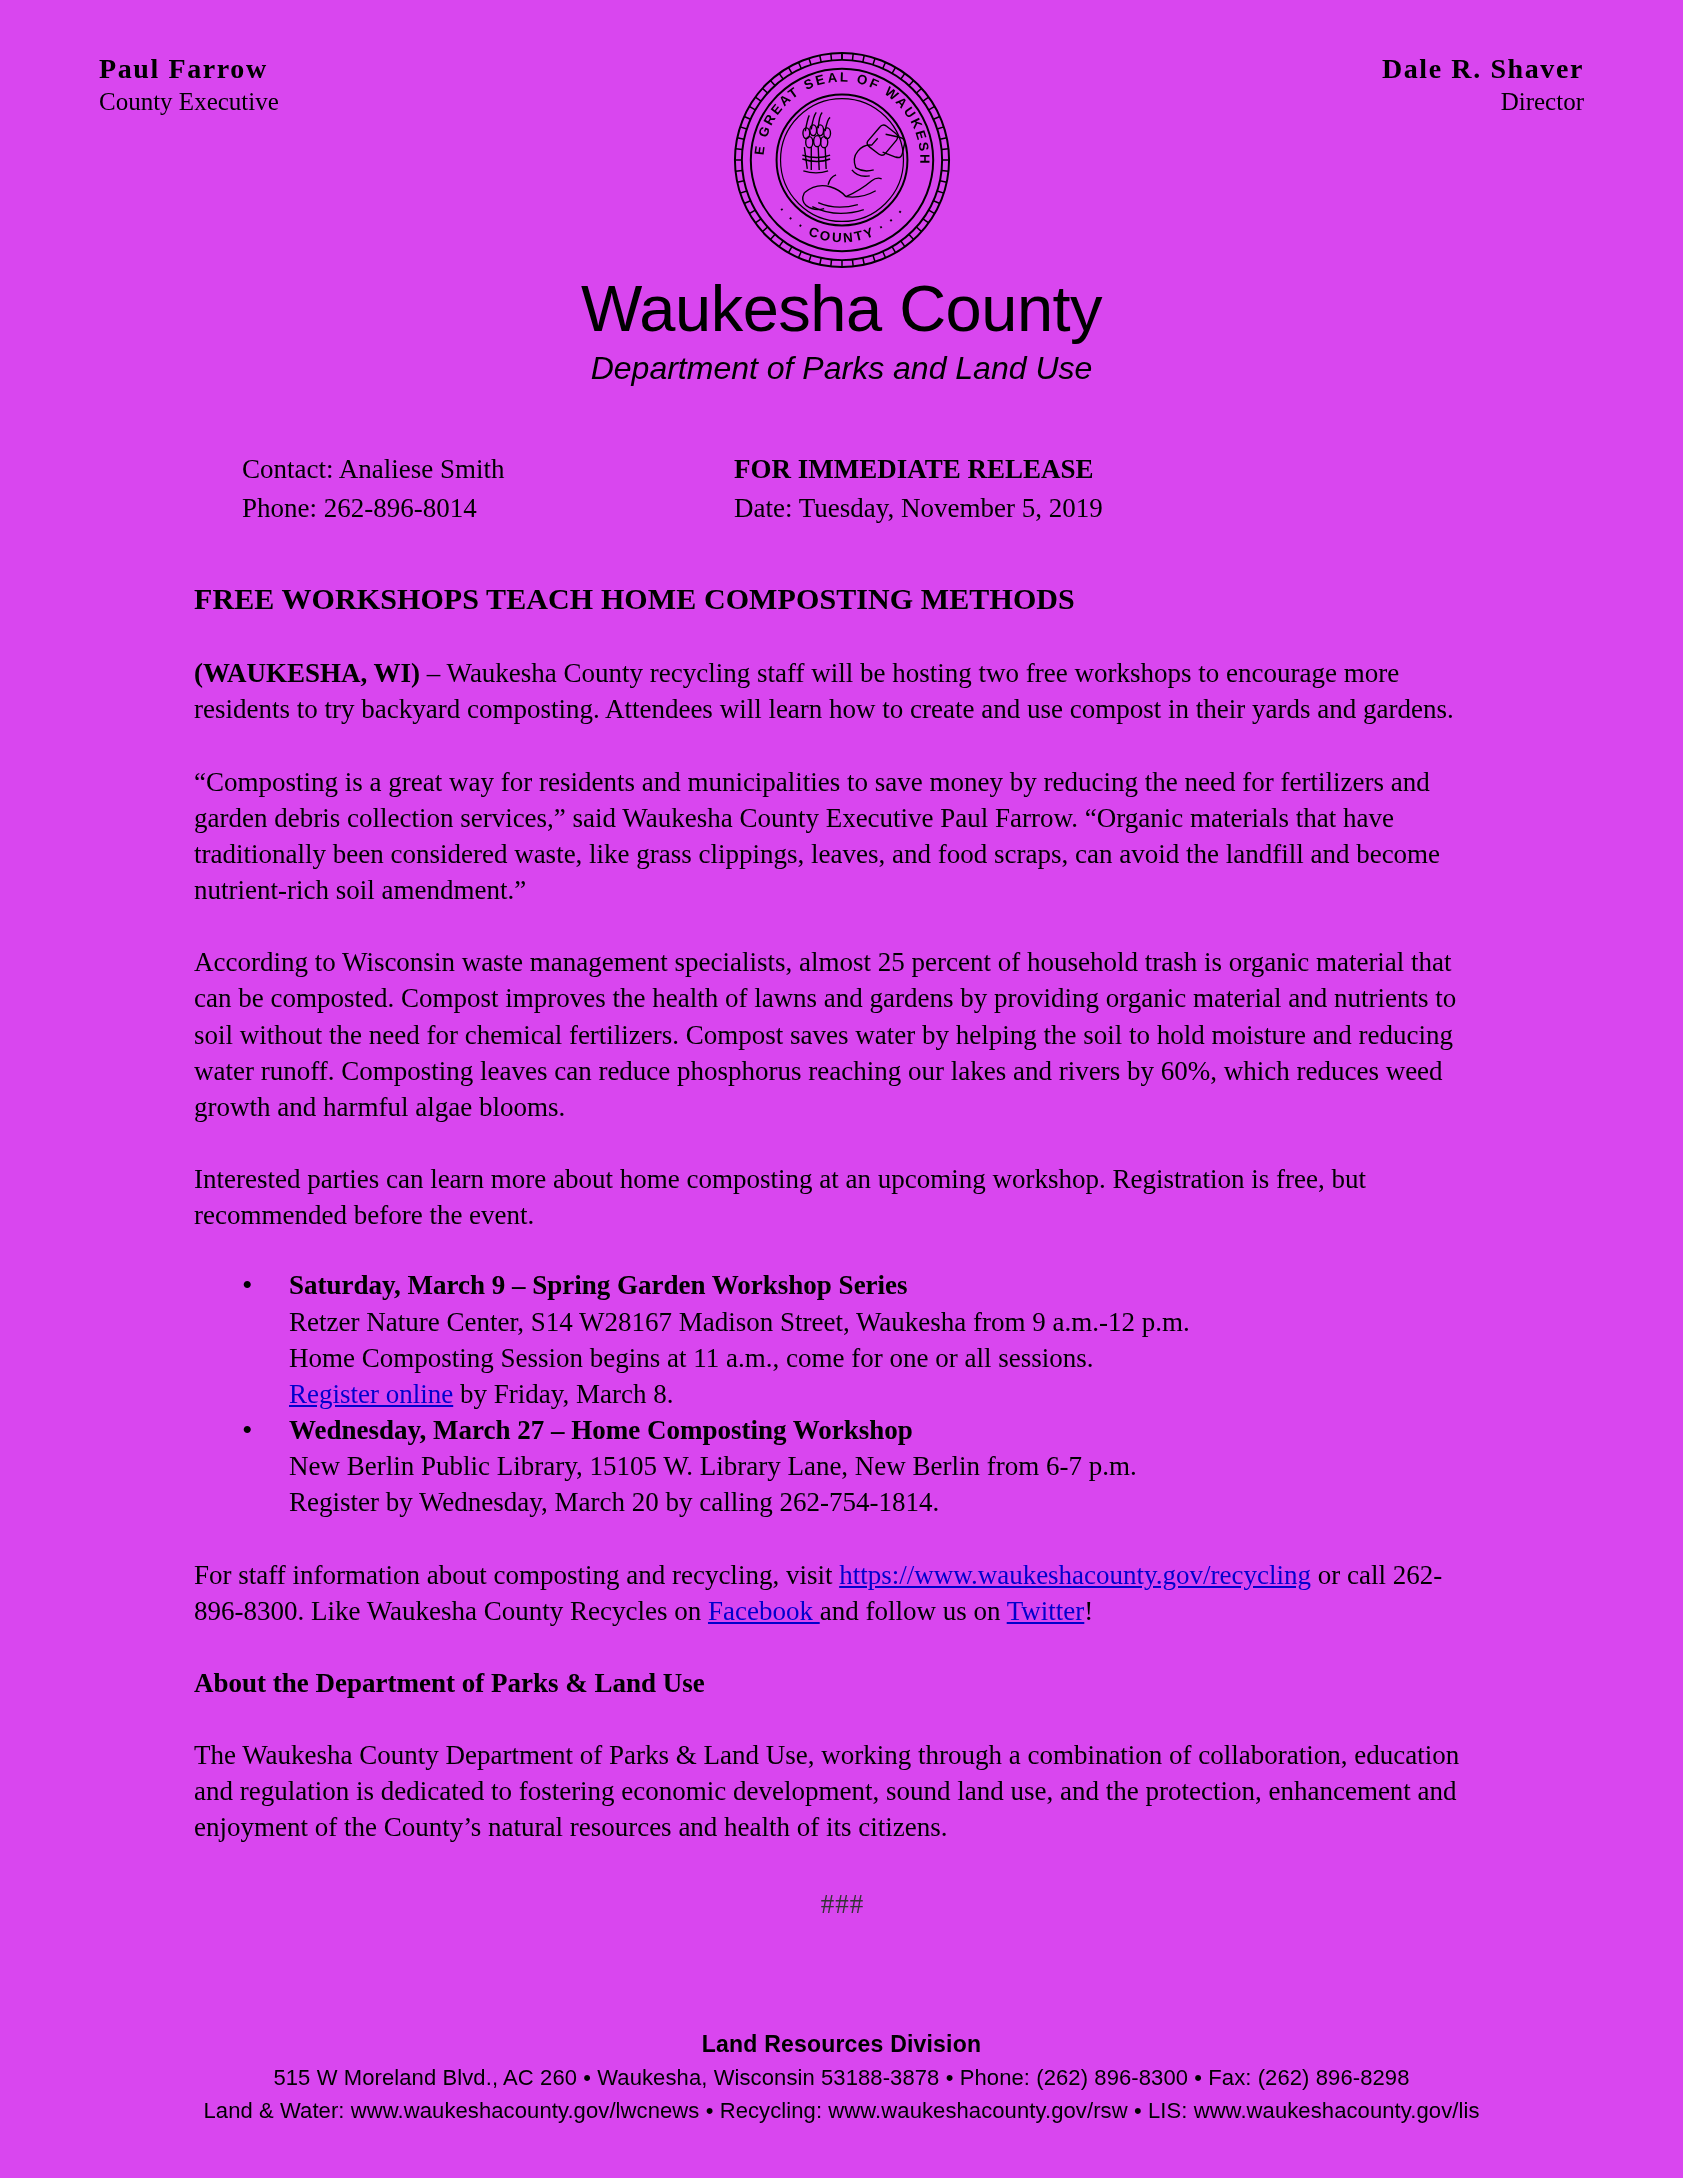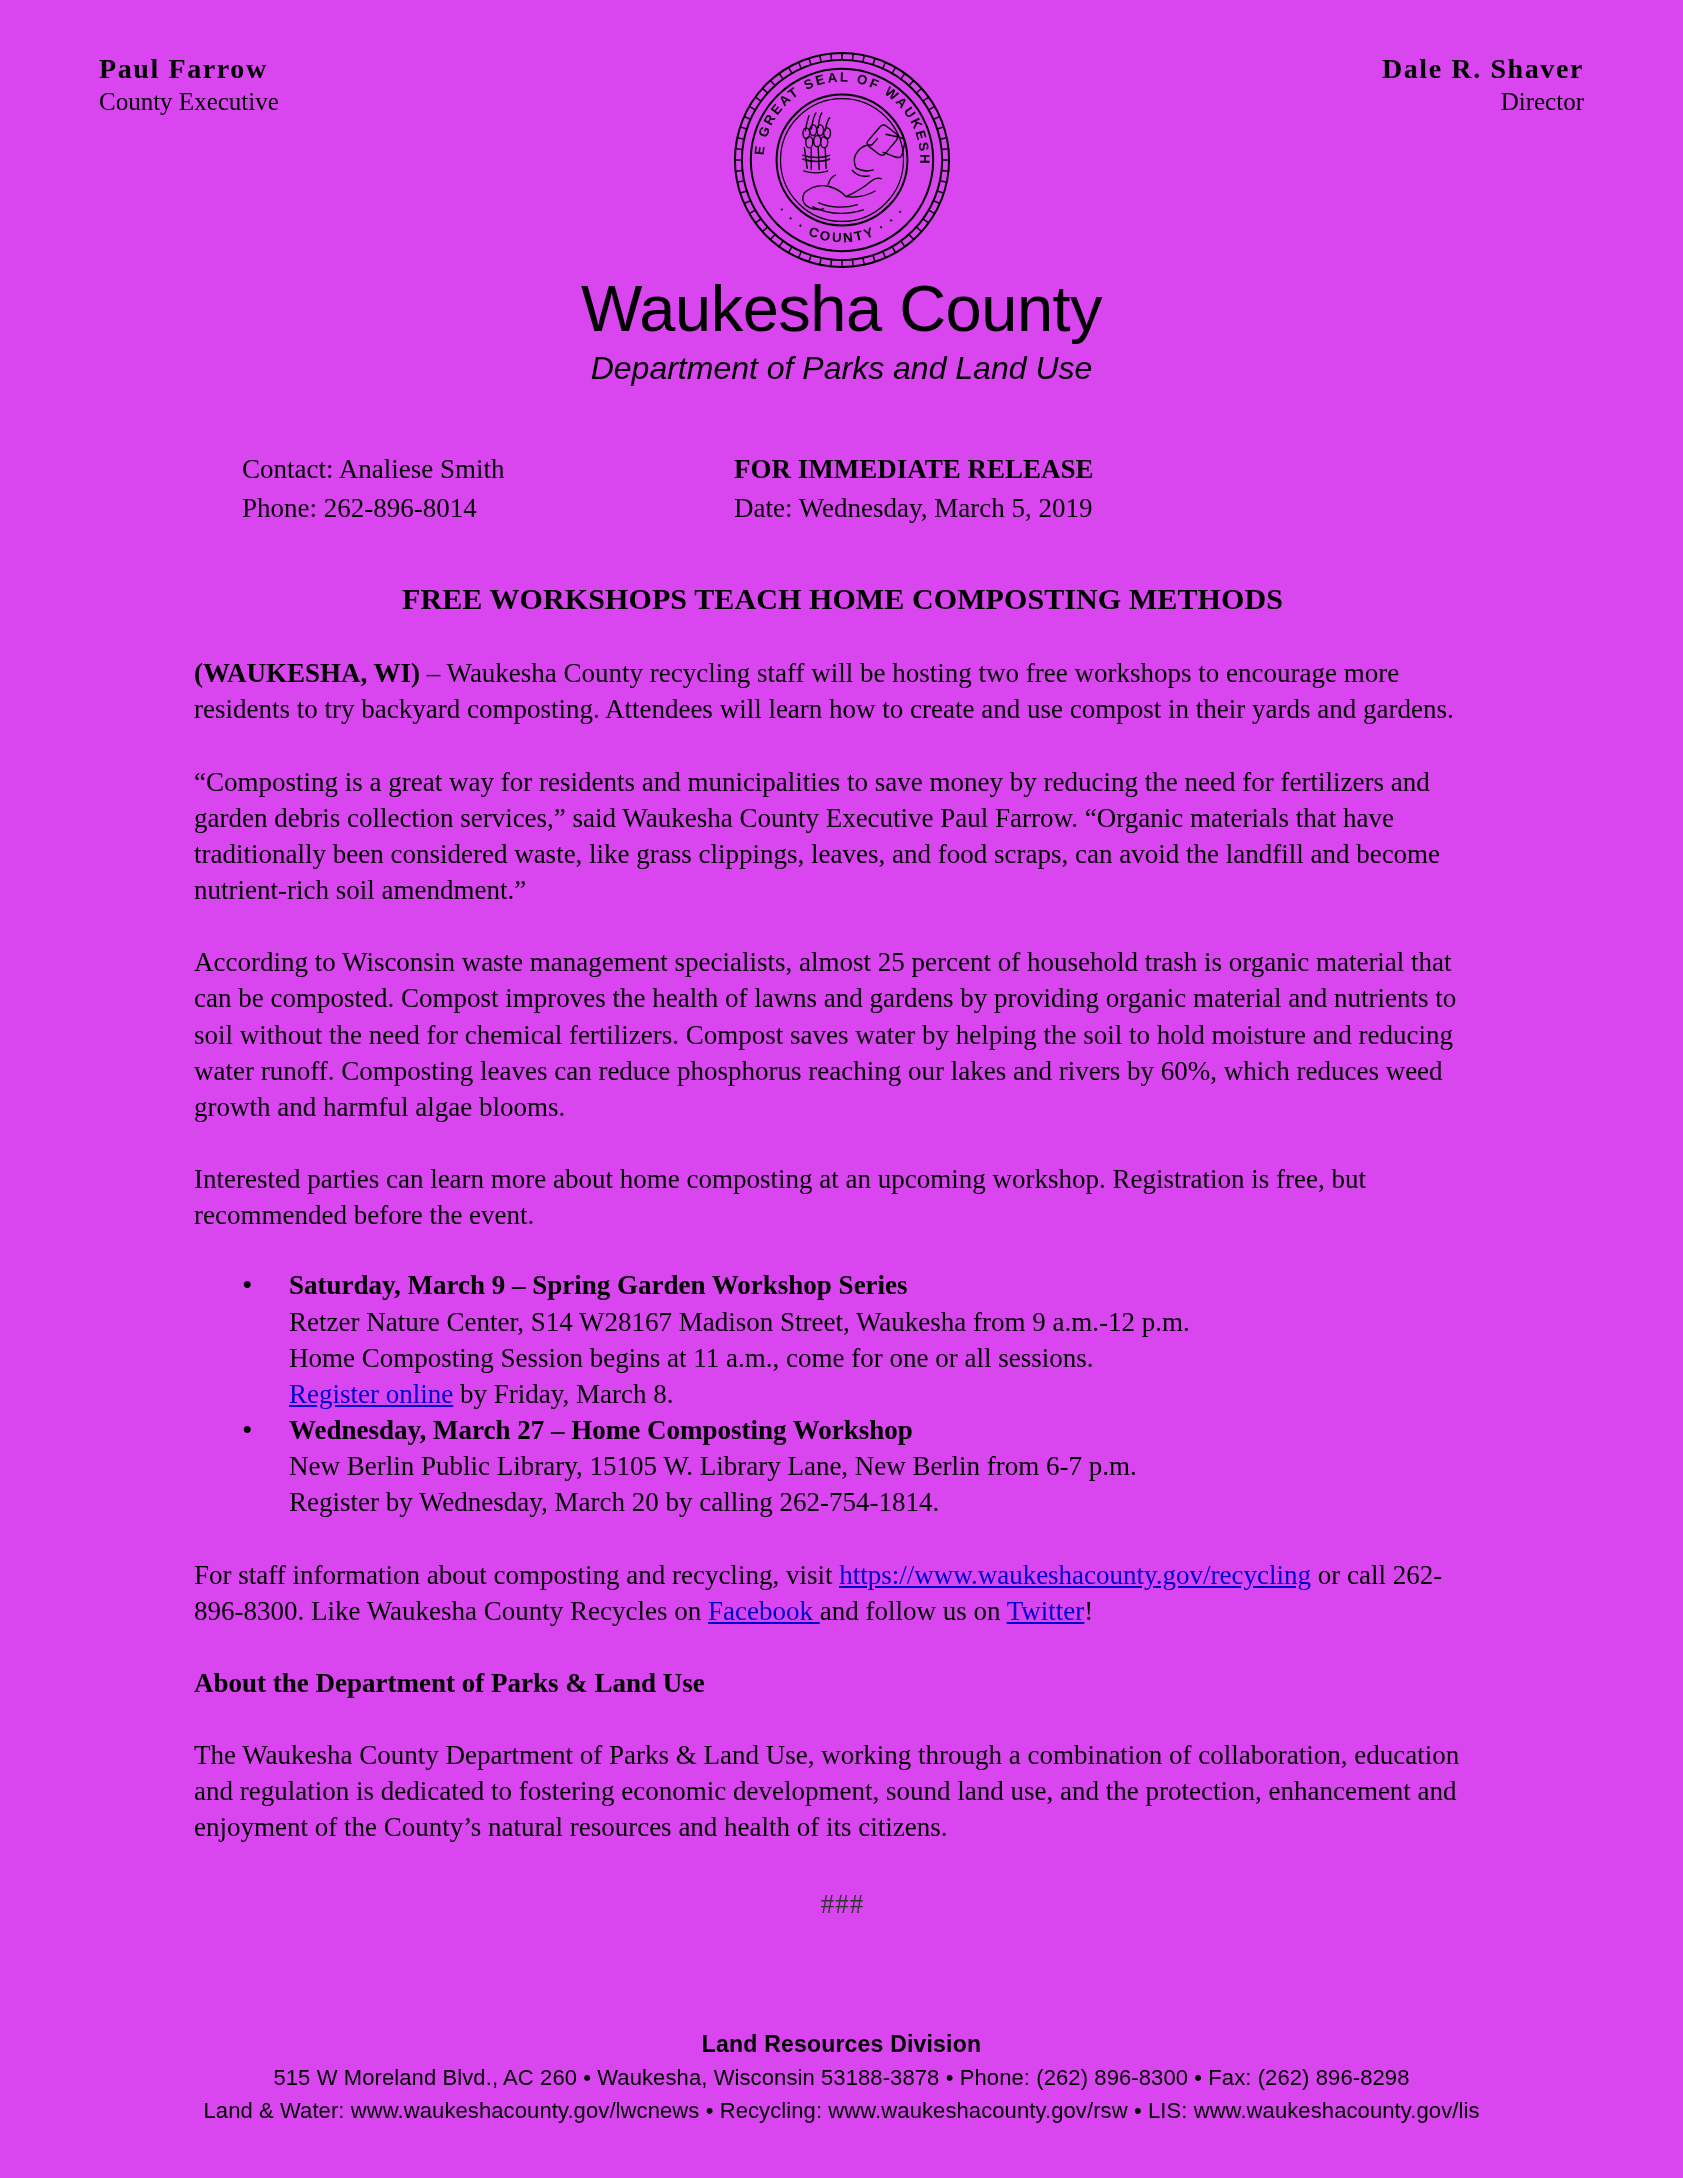--- a/index.html
+++ b/index.html
@@ -111,21 +111,21 @@
     left: 540px;
     top: 0;
   }
   .contact-left div, .contact-right div {
     line-height: 1.45;
     white-space: nowrap;
   }
   .bold { font-weight: bold; }
 
   .headline {
-    text-align: center;
+    text-align: left;
     font-weight: bold;
     font-size: 30px;
     margin-top: 38px;
     margin-bottom: 0;
     letter-spacing: 0.1px;
   }
 
   p.para {
     margin: 0;
     margin-top: 36px;
@@ -350,21 +350,21 @@
 
   <div class="content">
 
     <div class="contact-row">
       <div class="contact-left">
         <div>Contact: Analiese Smith</div>
         <div>Phone: 262-896-8014</div>
       </div>
       <div class="contact-right">
         <div class="bold">FOR IMMEDIATE RELEASE</div>
-        <div>Date: Wednesday, March 5, 2019</div>
+        <div>Date: Tuesday, November 5, 2019</div>
       </div>
     </div>
 
     <div class="headline">FREE WORKSHOPS TEACH HOME COMPOSTING METHODS</div>
 
     <p class="para"><span class="bold">(WAUKESHA, WI)</span><span> – Waukesha County recycling staff will be hosting two free workshops to encourage more residents to try backyard composting. Attendees will learn how to create and use compost in their yards and gardens.</span></p>
 
     <p class="para">“Composting is a great way for residents and municipalities to save money by reducing the need for fertilizers and garden debris collection services,” said Waukesha County Executive Paul Farrow. “Organic materials that have traditionally been considered waste, like grass clippings, leaves, and food scraps, can avoid the landfill and become nutrient-rich soil amendment.”</p>
 
     <p class="para">According to Wisconsin waste management specialists, almost 25 percent of household trash is organic material that can be composted. Compost improves the health of lawns and gardens by providing organic material and nutrients to soil without the need for chemical fertilizers. Compost saves water by helping the soil to hold moisture and reducing water runoff.  Composting leaves can reduce phosphorus reaching our lakes and rivers by 60%, which reduces weed growth and harmful algae blooms.</p>

